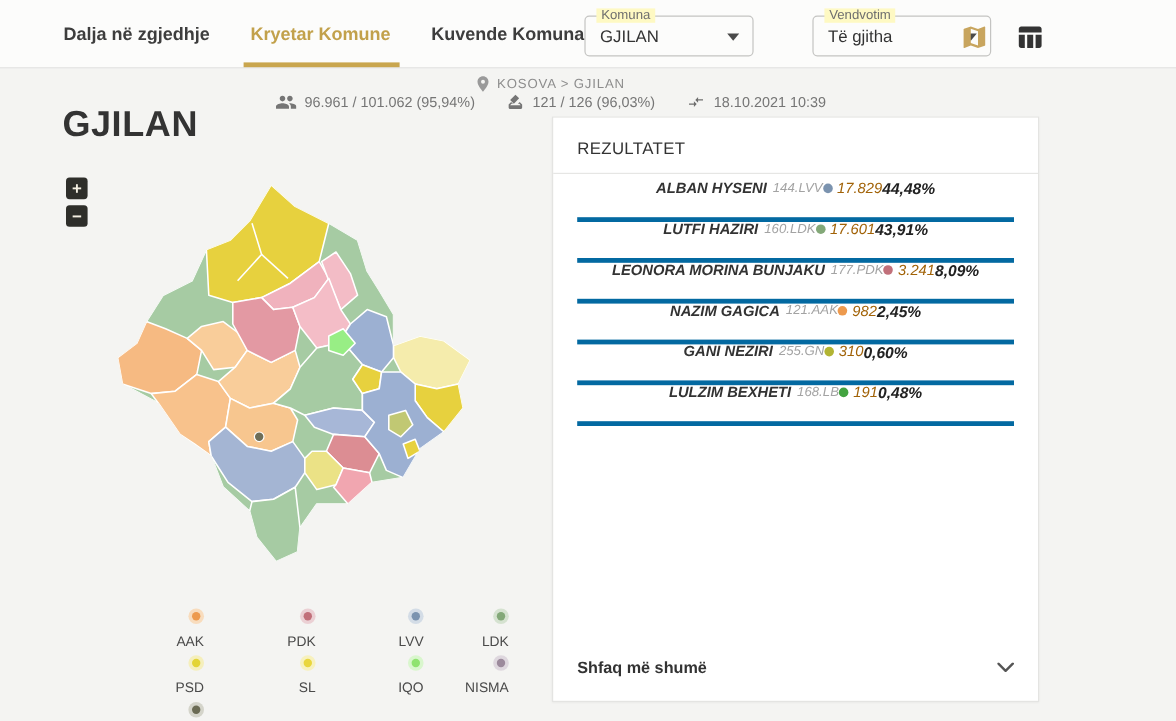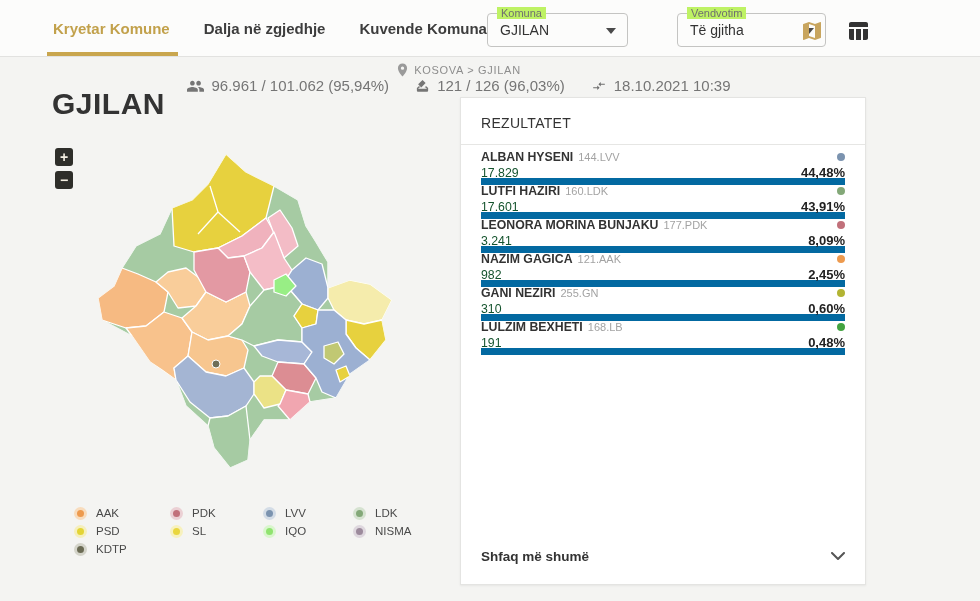--- a/index.html
+++ b/index.html
@@ -10,81 +10,81 @@
   .topbar { position:absolute; left:0; top:0; width:980px; height:57px; background:#fcfcfb; border-bottom:1px solid #e2e2e0; }
   .tabs { position:absolute; left:53px; top:0; height:100%; display:flex; }
   .tab { position:relative; height:100%; display:flex; align-items:center; padding-right:34px;
          font-size:15px; font-weight:700; color:#3d3d3d; cursor:pointer; }
   .tab.active { color:#c2a14b; }
   .tab.active::after { content:""; position:absolute; left:-6px; right:26px; bottom:0; height:4px; background:#c9a64e; }
 
   .select { position:absolute; top:13px; height:34px; border:1px solid #c4c4c2; border-radius:4px; background:#fcfcfb; cursor:pointer; }
   .select.komuna { left:487px; width:141px; }
   .select.vendvotim { left:633px; width:149px;margin-left:44px; }
-  .select .flabel { position:absolute; top:-7px; left:9px; padding:0 4px; background:#bef264; font-size:11px; color:#6f6f6f; }
+  .select .flabel { position:absolute; top:-7px; left:9px; padding:0 4px; background:#fef9c3; font-size:11px; color:#6f6f6f; }
   .select .fvalue { position:absolute; left:12px; top:0; line-height:32px; font-size:14px; color:#333; }
   .select .arrow { position:absolute; right:11px; top:14px; width:0; height:0;
                    border-left:5px solid transparent; border-right:5px solid transparent; border-top:6px solid #4a4a4a; }
 
   .top-icons { position:absolute; right:110px; top:19px; display:flex; gap:22px; }
   .top-icons svg { display:block; cursor:pointer; }
 
   
   .subbar { position:absolute; left:53px; right:115px; top:63px; height:22px; display:flex; justify-content:space-between; align-items:center;flex-direction:column; }
   .crumb { display:flex; align-items:center; gap:6px; font-size:11px; letter-spacing:.7px; color:#8d8d8d; }
   .stats { display:flex; gap:26px; }
-  .stat { display:flex; align-items:center; gap:7px; font-size:15px; color:#757575; }
+  .stat { display:flex; align-items:center; gap:7px; font-size:12px; color:#757575; }
 
   
   .page-title { position:absolute; left:52px; top:87px; font-size:30px; font-weight:700; color:#333; letter-spacing:.5px; }
 
   
   .zoomctl { position:absolute; left:55px; top:148px; display:flex; flex-direction:column; gap:5px; z-index:5; }
   .zbtn { width:18px; height:18px; background:#2e2e2a; color:#f4efe2; border:none; border-radius:3px;
           font-size:14px; font-weight:700; line-height:16px; text-align:center; cursor:pointer; padding:0; }
   .mapwrap { position:absolute; left:78px; top:140px; width:345px; height:350px; }
 
   
   .legend { position:absolute; left:74px; top:507px; width:350px; display:grid;
             grid-template-columns:96px 93px 90px auto; row-gap:5px; }
-  .lgd { display:flex; align-items:flex-start; gap:9px; font-size:11.5px; color:#4a4a4a; }
+  .lgd { display:flex; align-items:flex-end; gap:9px; font-size:11.5px; color:#4a4a4a;flex-direction:column; }
   .lgd-ring { width:13px; height:13px; border-radius:50%; display:flex; align-items:center; justify-content:center; flex:none; }
   .lgd-dot { width:7px; height:7px; border-radius:50%; }
 
   
   .card { position:absolute; left:460px; top:97px; width:406px; height:488px; background:#fff;
           border:1px solid #e4e4e2; box-shadow:0 1px 2px rgba(0,0,0,.06); }
   .card-header { padding:17px 20px 13px; font-size:14px; font-weight:400; letter-spacing:.3px; color:#333;
                  border-bottom:1px solid #e6e6e4; }
   .rows { padding-top:6px; }
-  .crow { height:34px; margin:0 20px; border-bottom:7px solid #0369a1; display:flex; flex-direction:column;
-          justify-content:center; gap:4px; }
+  .crow { height:34px; margin:0 20px; border-bottom:4px solid #0369a1; display:flex; flex-direction:row;
+          justify-content:center; gap:4px;font-style:italic; }
   .line1 { display:flex; align-items:center; height:12px; }
   .cname { font-size:12.3px; font-weight:700; color:#333; }
   .clist { font-size:11px; color:#a3a3a3; margin-left:5px; }
   .cdot  { width:8px; height:8px; border-radius:50%; margin-left:auto; flex:none; }
   .line2 { display:flex; align-items:center; justify-content:space-between; height:12px; }
-  .cvotes { font-size:12.3px; color:#14532d; }
+  .cvotes { font-size:12.3px; color:#a16207; }
   .cpct   { font-size:13px; font-weight:700; color:#222; }
   .card-footer { position:absolute; left:0; right:0; bottom:0; padding:16px 20px 20px; display:flex;
                  justify-content:space-between; align-items:center; cursor:pointer; }
   .show-more { font-size:13.5px; font-weight:700; color:#333; }
 
   svg.mapsvg path { stroke:#fff; stroke-width:1.3; stroke-linejoin:round; }
 </style>
 </head>
 <body>
 
 <header class="topbar">
   <nav class="tabs">
+    <div class="tab">
+        <span>Dalja në zgjedhje</span>
+      </div>
     <div class="tab active">
         <span>Kryetar Komune</span>
-      </div>
-    <div class="tab">
-        <span>Dalja në zgjedhje</span>
       </div>
     <div class="tab">
         <span>Kuvende Komunale</span>
       </div>
   </nav>
 
   <div class="select komuna">
     <span class="flabel">Komuna</span>
     <span class="fvalue">GJILAN</span>
     <span class="arrow"></span>

